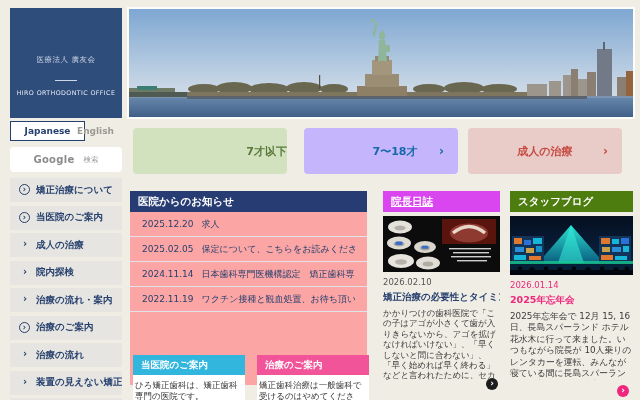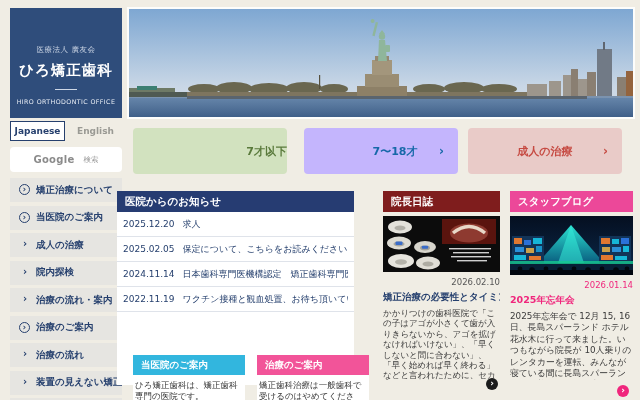--- a/index.html
+++ b/index.html
@@ -17,21 +17,21 @@
   .logo-name { font-size:14.5px; font-weight:bold; letter-spacing:1px; }
   .logo-div { width:22px; height:1px; background:#cfd8e6; margin:9px auto 8px; }
   .logo-en { font-size:6.3px; letter-spacing:.4px; color:#e8edf5; }
 
   .hero { left:127px; top:7px; width:508px; height:112px; border:2px solid #fdfdfb; background:#9db8d4; }
   .hero svg { display:block; width:100%; height:100%; }
 
   
   .tab { top:121px; height:20px; display:flex; align-items:center; justify-content:center;
          font-size:9px; font-weight:bold; cursor:pointer; }
-  .tab-jp { left:10px; width:55px; background:#fff; border:1px solid #26406e; color:#26406e; }
+  .tab-jp { left:10px; width:75px; background:#fff; border:1px solid #26406e; color:#26406e; }
   .tab-en { left:68px; width:55px; color:#9a9a94; }
   .searchbox { left:10px; top:147px; width:112px; height:25px; background:#fff; border-radius:4px;
                display:flex; align-items:center; justify-content:center; gap:9px; cursor:text; }
   .searchbox .g { font-size:10px; color:#8b8b8b; font-weight:bold; letter-spacing:.3px; }
   .searchbox .s { font-size:7.5px; color:#9a9a9a; }
 
   
   .side-item { left:10px; width:112px; height:24px; background:#e6e5e1; color:#26406e;
                display:flex; align-items:center; font-size:9.5px; font-weight:bold;
                padding-left:26px; cursor:pointer; white-space:nowrap; overflow:hidden; }
@@ -41,25 +41,25 @@
 
   
   .banner { top:128px; height:46px; border-radius:4px; display:flex; align-items:center; justify-content:center;
             font-size:11px; font-weight:bold; cursor:pointer; }
   .banner .chev { position:absolute; right:14px; font-size:12px; font-weight:bold; }
   .bn-green { left:133px; width:154px; background:#d2e2bf; color:#5a7a3c;justify-content:flex-end; }
   .bn-blue  { left:304px; width:154px; background:#c4b5fd; color:#1668a8;padding-left:28px; }
   .bn-pink  { left:468px; width:154px; background:#e9cbc8; color:#c64a42;text-align:right; }
 
   
-  .news { left:117px; top:191px; width:237px; height:194px; background:#ffffff; }
+  .news { left:130px; top:191px; width:237px; height:194px; background:#fca5a5; }
   .col-head { height:21px; color:#fff; font-size:10.5px; font-weight:bold;
               display:flex; align-items:center; padding-left:8px; }
   .news .col-head { background:#263c72; }
-  .news-row { height:25px; display:flex; align-items:center; gap:8px; padding:0 6px;
+  .news-row { height:25px; display:flex; align-items:center; gap:8px; padding:0 12px;
               border-bottom:1px solid #dfe3ea; font-size:9px; cursor:pointer; }
   .news-row .nd { flex:0 0 48px; }
   .news-row .nt { white-space:nowrap; overflow:hidden; }
   .circle-btn { position:absolute; width:12px; height:12px; border-radius:50%; color:#fff;
                 font-size:9px; line-height:11px; text-align:center; font-weight:bold; cursor:pointer; }
   .news .circle-btn { right:5px; bottom:4px; background:#26406e; }
 
   
   .info-box { top:355px; width:112px; height:45px; background:#fff; }
   .ib-a { left:133px; }
@@ -67,41 +67,40 @@
   .info-box .col-head { height:20px; font-size:9.5px; }
   .ib-a .col-head { background:#32b6de; }
   .ib-b .col-head { background:#f25499; }
   .info-body { padding:5px 4px 0 2px; font-size:8.5px; line-height:11px; color:#333;
                word-break:break-all; }
 
   
   .colbox { top:191px; }
   .diary { left:383px; width:117px; height:209px; }
   .blog  { left:510px; width:123px; height:209px; }
-  .diary .col-head { background:#7f1d1d; }
-  .blog .col-head  { background:#ec4899; }
+  .diary .col-head { background:#d946ef;text-decoration:underline; }
+  .blog .col-head  { background:#4d7c0f; }
   .thumb { margin-top:4px; width:100%; overflow:hidden; }
   .thumb svg { display:block; width:100%; height:100%; }
-  .post-date { font-size:8.5px; margin-top:5px; color:#555;text-align:right; }
+  .post-date { font-size:8.5px; margin-top:5px; color:#555; }
   .blog .post-date { color:#f0267c; }
   .post-title { font-size:9.5px; font-weight:bold; margin-top:4px; white-space:nowrap; overflow:hidden; cursor:pointer; }
   .diary .post-title { color:#26406e; }
   .blog .post-title { color:#f0267c; }
   .excerpt { margin-top:4px; font-size:8.5px; line-height:10.4px; color:#3a3a3a; word-break:break-all; overflow:hidden; }
   .diary .excerpt { height:73px; }
   .blog .excerpt { font-size:8.8px; line-height:11.4px; height:69px; }
   .diary .circle-btn { background:#1c1c1c; right:2px; bottom:10px; }
   .blog .circle-btn { background:#f0267c; right:4px; bottom:3px; }
 </style>
 </head>
 <body>
 
 <div class="abs logo">
   <div class="logo-org">医療法人 廣友会</div>
-  <div class="logo-name">ひろ矯正歯科</div>
   <div class="logo-div"></div>
   <div class="logo-en">HIRO ORTHODONTIC OFFICE</div>
 </div>
 
 <div class="abs hero">
   <svg viewBox="0 0 504 108" preserveAspectRatio="none">
     <defs>
       <linearGradient id="sky" x1="0" y1="0" x2="0" y2="1">
         <stop offset="0" stop-color="#7ea7d2"></stop>
           <stop offset="0.72" stop-color="#c9d7e6"></stop>

